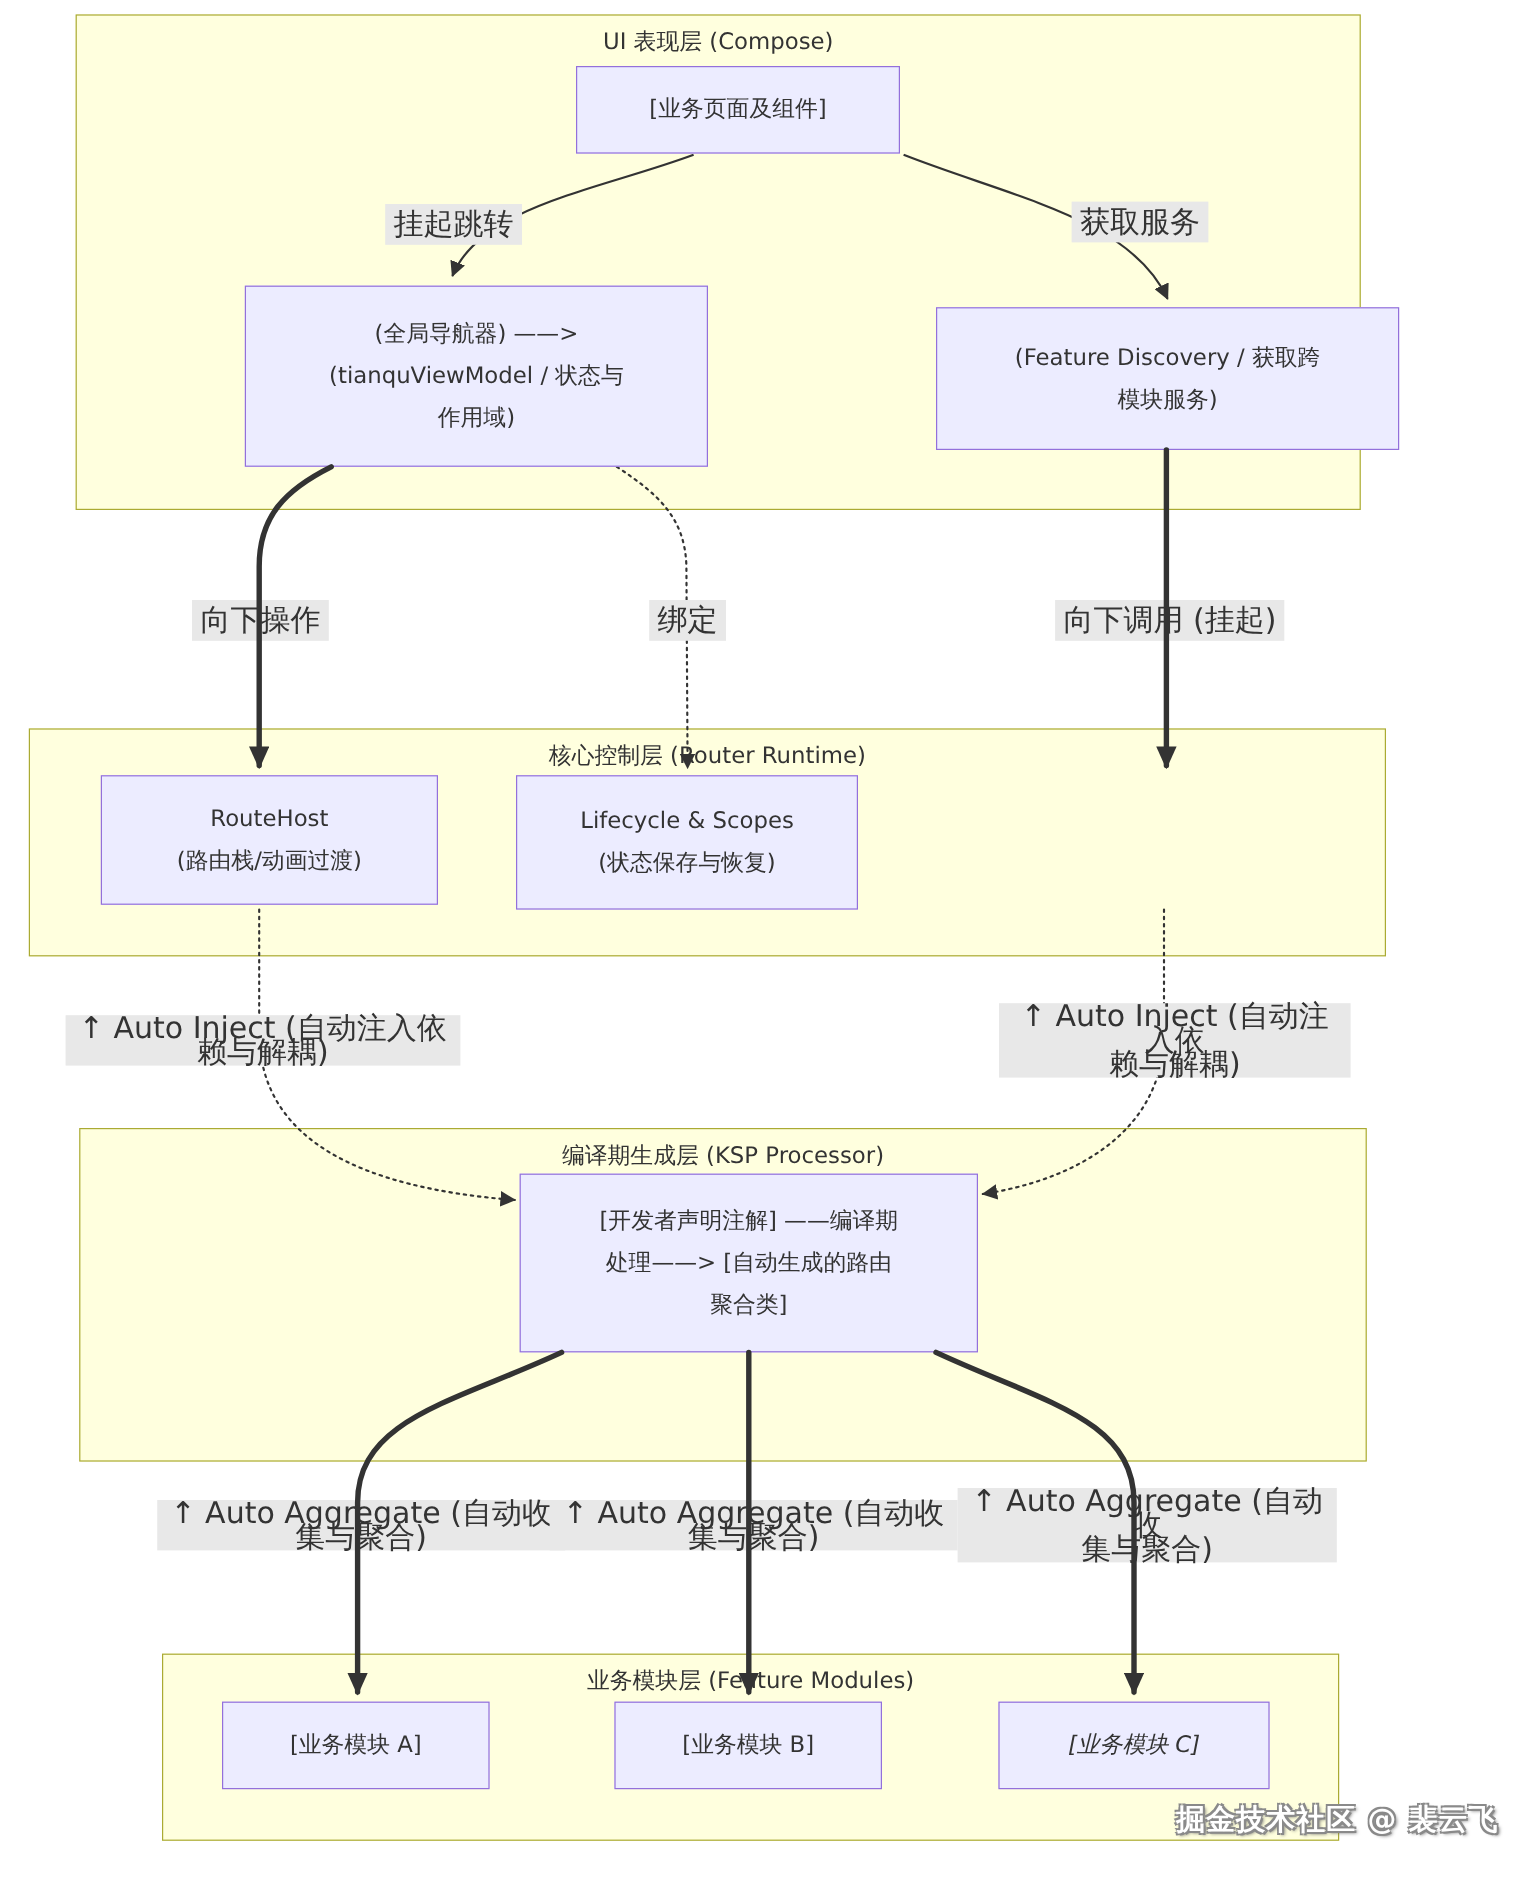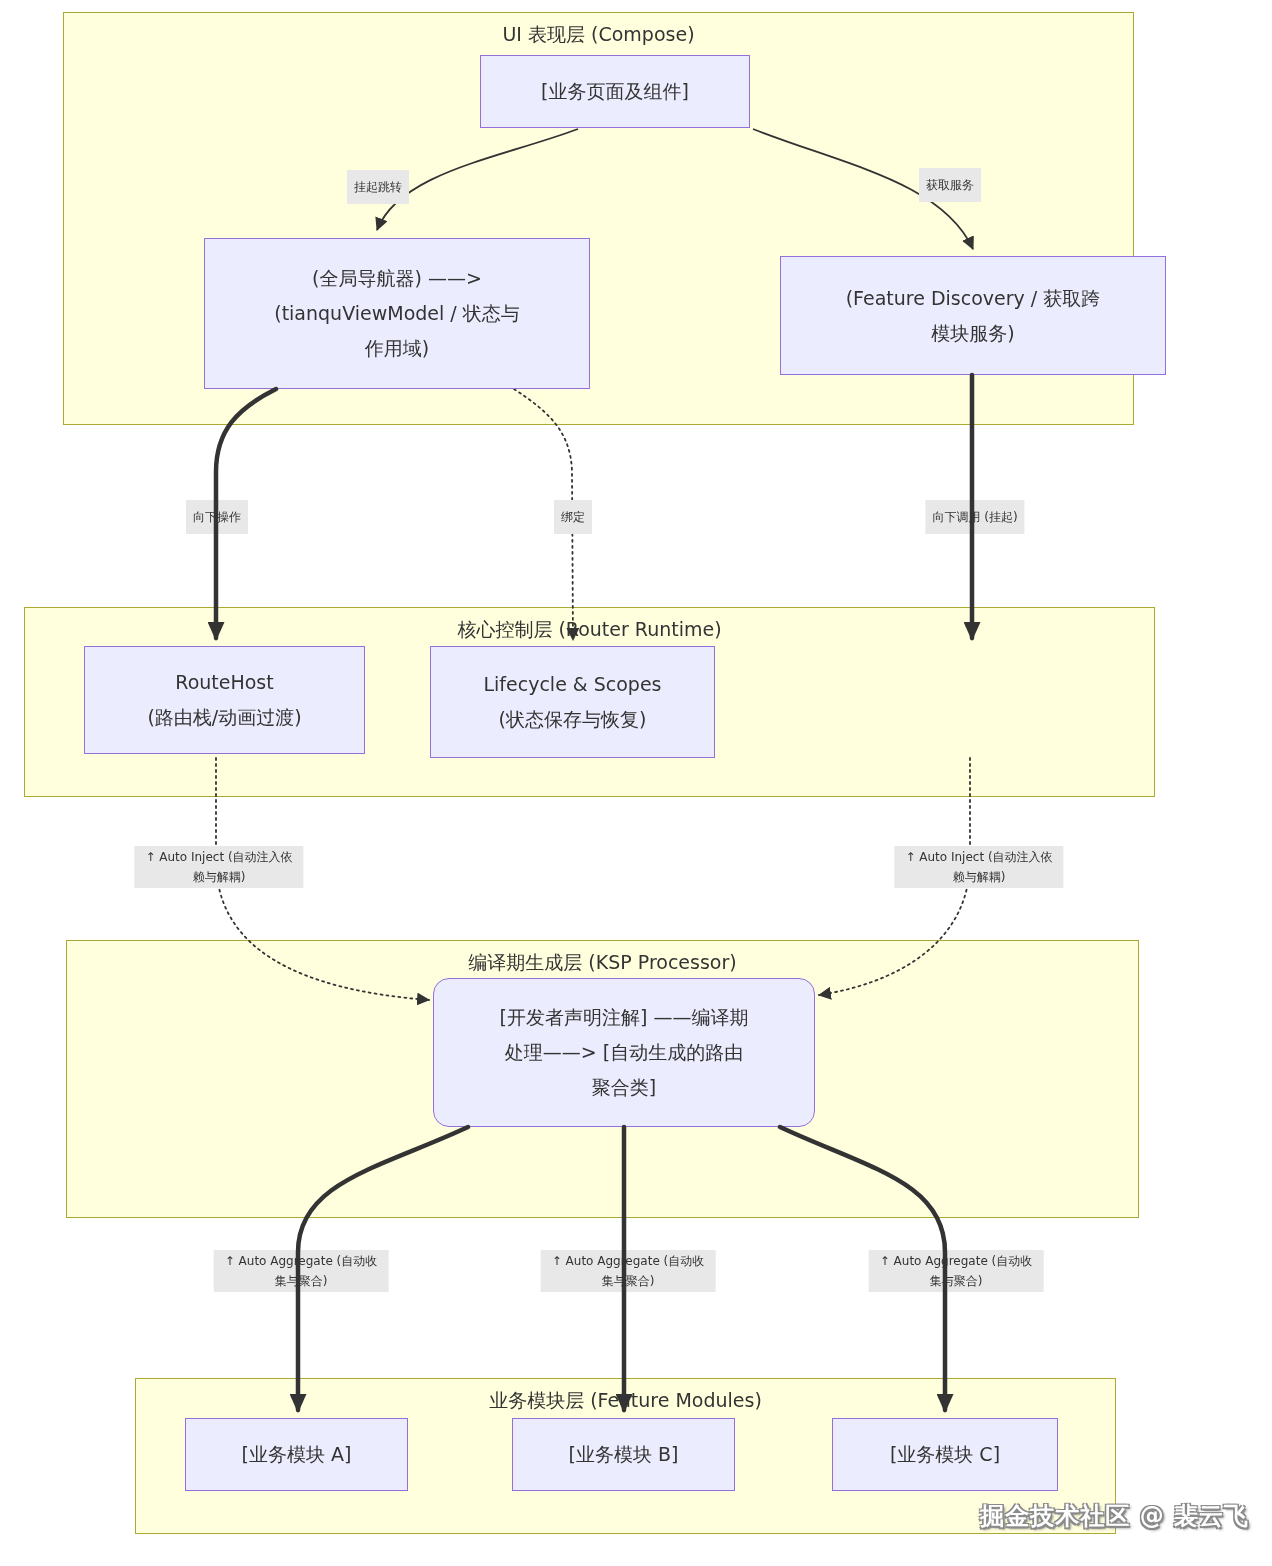--- a/index.html
+++ b/index.html
@@ -9,21 +9,21 @@
   }
   .layer{position:absolute;background:#ffffde;border:1px solid #aaaa33;z-index:0;box-sizing:border-box;}
   .layer-title{text-align:center;padding-top:9px;font-size:19px;color:#333333;}
   .node{
     position:absolute;background:#ececff;border:1px solid #9370db;z-index:2;box-sizing:border-box;
     display:flex;align-items:center;justify-content:center;text-align:center;
     font-size:19px;line-height:35px;white-space:pre-line;color:#333333;
   }
   .elabel{
     position:absolute;transform:translate(-50%,-50%);background:#e8e8e8;z-index:3;
-    font-size:12px;line-height:32px;padding:1px 7px;text-align:center;white-space:pre-line;color:#333333;
+    font-size:25px;line-height:32px;padding:1px 7px;text-align:center;white-space:pre-line;color:#333333;
   }
   .elabel.two{line-height:20px;padding:1px 11px;}
   svg.under{position:absolute;left:0;top:0;z-index:1;pointer-events:none;}
   svg.over{position:absolute;left:0;top:0;z-index:4;pointer-events:none;}
   .thin{stroke:#333333;stroke-width:1.8;fill:none;}
   .dotted{stroke:#333333;stroke-width:1.8;fill:none;stroke-dasharray:2 4;stroke-linecap:round;}
   .thick{stroke:#333333;stroke-width:4.5;fill:none;stroke-linecap:round;}
   .watermark{
     position:absolute;top:1500px;right:23px;z-index:5;font-size:24px;font-weight:700;color:#ffffff;
     text-shadow:-1.5px -1.5px 0 #8a8a8a,1.5px -1.5px 0 #8a8a8a,-1.5px 1.5px 0 #8a8a8a,1.5px 1.5px 0 #8a8a8a,2px 2px 3px #666666;
@@ -64,26 +64,26 @@
   <div class="node" style="left:480px;top:55px;width:270px;height:73px;">[业务页面及组件]</div>
   <div class="node" style="left:204px;top:238px;width:386px;height:151px;">(全局导航器) ——&gt;
 (tianquViewModel / 状态与
 作用域)</div>
   <div class="node" style="left:780px;top:256px;width:386px;height:119px;">(Feature Discovery / 获取跨
 模块服务)</div>
   <div class="node" style="left:84px;top:646px;width:281px;height:108px;">RouteHost
 (路由栈/动画过渡)</div>
   <div class="node" style="left:430px;top:646px;width:285px;height:112px;">Lifecycle &amp; Scopes
 (状态保存与恢复)</div>
-  <div class="node" style="left:433px;top:978px;width:382px;height:149px;border-radius:16px;">[开发者声明注解] ——编译期
+  <div class="node" style="left:433px;top:978px;width:382px;height:149px;">[开发者声明注解] ——编译期
 处理——&gt; [自动生成的路由
 聚合类]</div>
   <div class="node" style="left:185px;top:1418px;width:223px;height:73px;">[业务模块 A]</div>
   <div class="node" style="left:512px;top:1418px;width:223px;height:73px;">[业务模块 B]</div>
-  <div class="node" style="left:832px;top:1418px;width:226px;height:73px;">[业务模块 C]</div>
+  <div class="node" style="left:832px;top:1418px;width:226px;height:73px;font-style:italic;">[业务模块 C]</div>
 
   <div class="elabel" style="left:378px;top:187px;">挂起跳转</div>
   <div class="elabel" style="left:950px;top:185px;">获取服务</div>
   <div class="elabel" style="left:217px;top:517px;">向下操作</div>
   <div class="elabel" style="left:573px;top:517px;">绑定</div>
   <div class="elabel" style="left:975px;top:517px;">向下调用 (挂起)</div>
   <div class="elabel two" style="left:219px;top:867px;">↑ Auto Inject (自动注入依
 赖与解耦)</div>
   <div class="elabel two" style="left:979px;top:867px;">↑ Auto Inject (自动注入依
 赖与解耦)</div>

